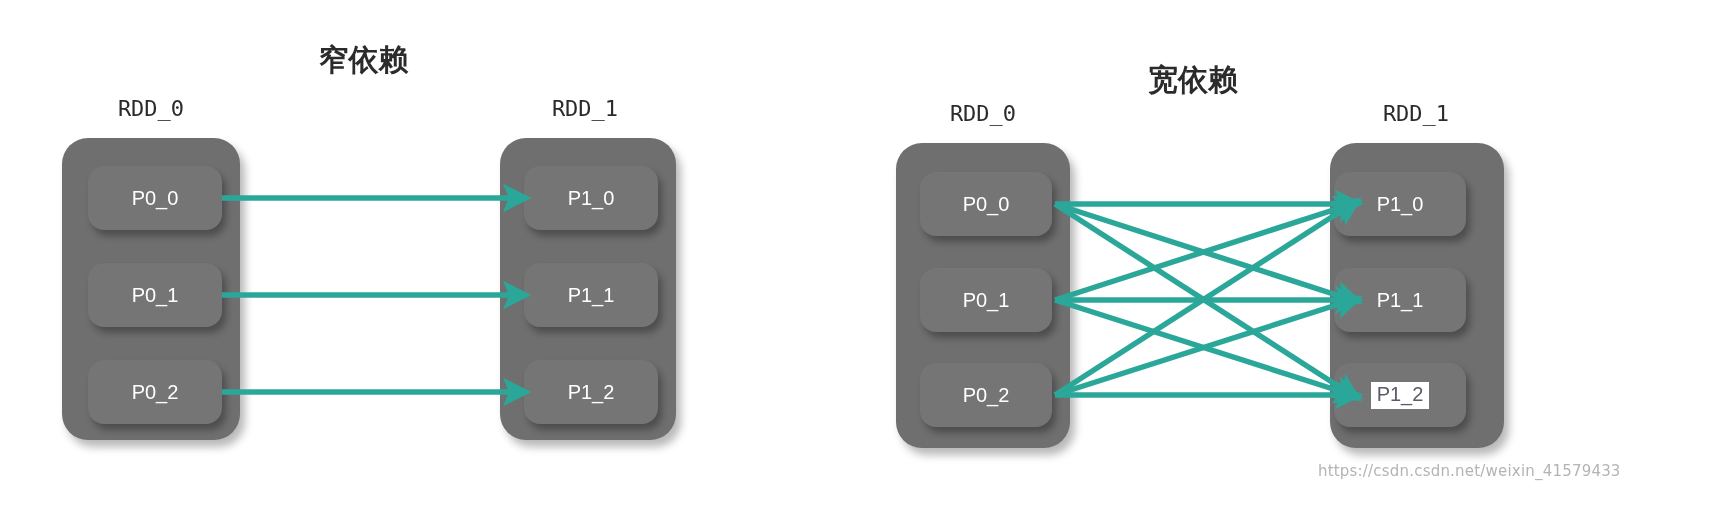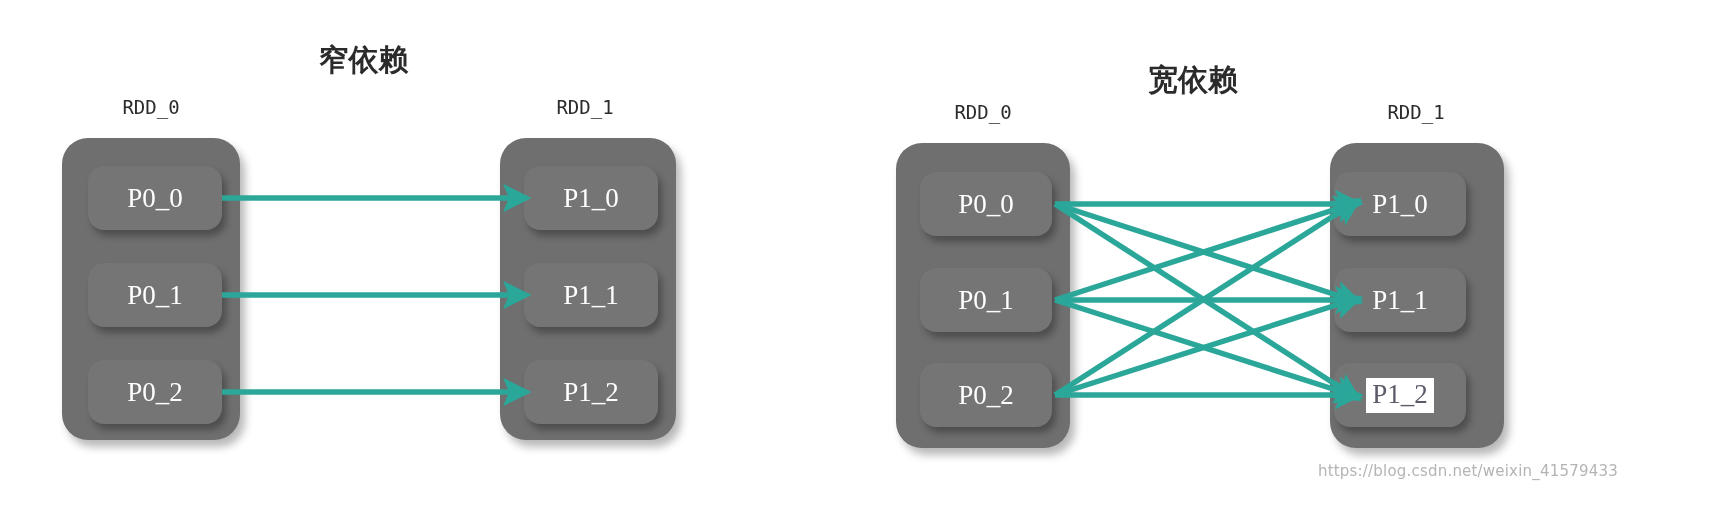--- a/index.html
+++ b/index.html
@@ -25,21 +25,21 @@
     font-weight: 700;
     color: #2b2b2b;
     white-space: nowrap;
     letter-spacing: 0px;
   }
 
   
   .rdd-caption {
     position: absolute;
     font-family: "DejaVu Sans Mono", "Liberation Mono", monospace;
-    font-size: 19px;
+    font-size: 22px;
     font-weight: 400;
     color: #2b2b2b;
     white-space: nowrap;
   }
 
   
   .rdd-box {
     position: absolute;
     background: #6f6f6f;
     border-radius: 26px;
@@ -50,22 +50,22 @@
   .partition {
     position: absolute;
     background: #757575;
     border-radius: 16px;
     box-shadow: 4px 6px 7px rgba(0,0,0,0.30);
     display: flex;
     align-items: center;
     justify-content: center;
   }
   .partition span {
-    font-family: Liberation Serif, serif;
-    font-size: 27px;
+    font-family: Liberation Sans, sans-serif;
+    font-size: 20px;
     color: #ffffff;
     letter-spacing: 0px;
     white-space: nowrap;
   }
   
   .partition.highlight span {
     background: #ffffff;
     color: #5a5a68;
     padding: 1px 6px 3px 6px;
   }
@@ -176,15 +176,15 @@
         <line x1="1055" y1="204" x2="1352" y2="395"></line>
         <line x1="1055" y1="300" x2="1352" y2="204"></line>
         <line x1="1055" y1="300" x2="1352" y2="300"></line>
         <line x1="1055" y1="300" x2="1352" y2="395"></line>
         <line x1="1055" y1="395" x2="1352" y2="204"></line>
         <line x1="1055" y1="395" x2="1352" y2="300"></line>
         <line x1="1055" y1="395" x2="1352" y2="395"></line>
       </g>
   </svg>
 
-  <div class="watermark" style="left: 1318px; top: 462px; color: rgb(180, 180, 180);">https://blog.csdn.net/weixin_41579433</div>
+  <div class="watermark" style="left: 1318px; top: 462px; color: rgb(180, 180, 180);">https://csdn.csdn.net/weixin_41579433</div>
 
 </div>
 
 </body></html>

